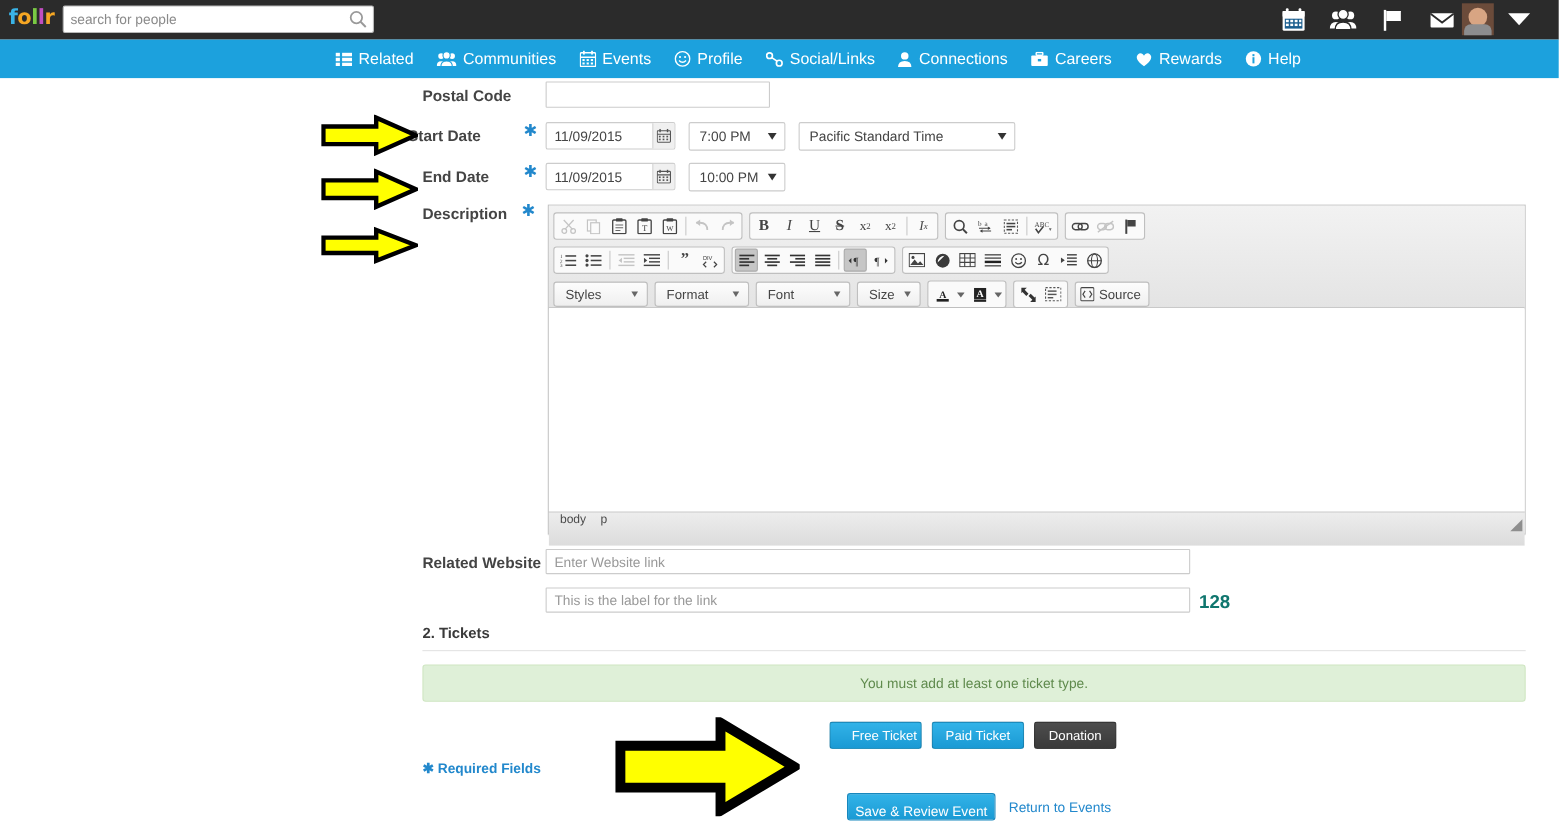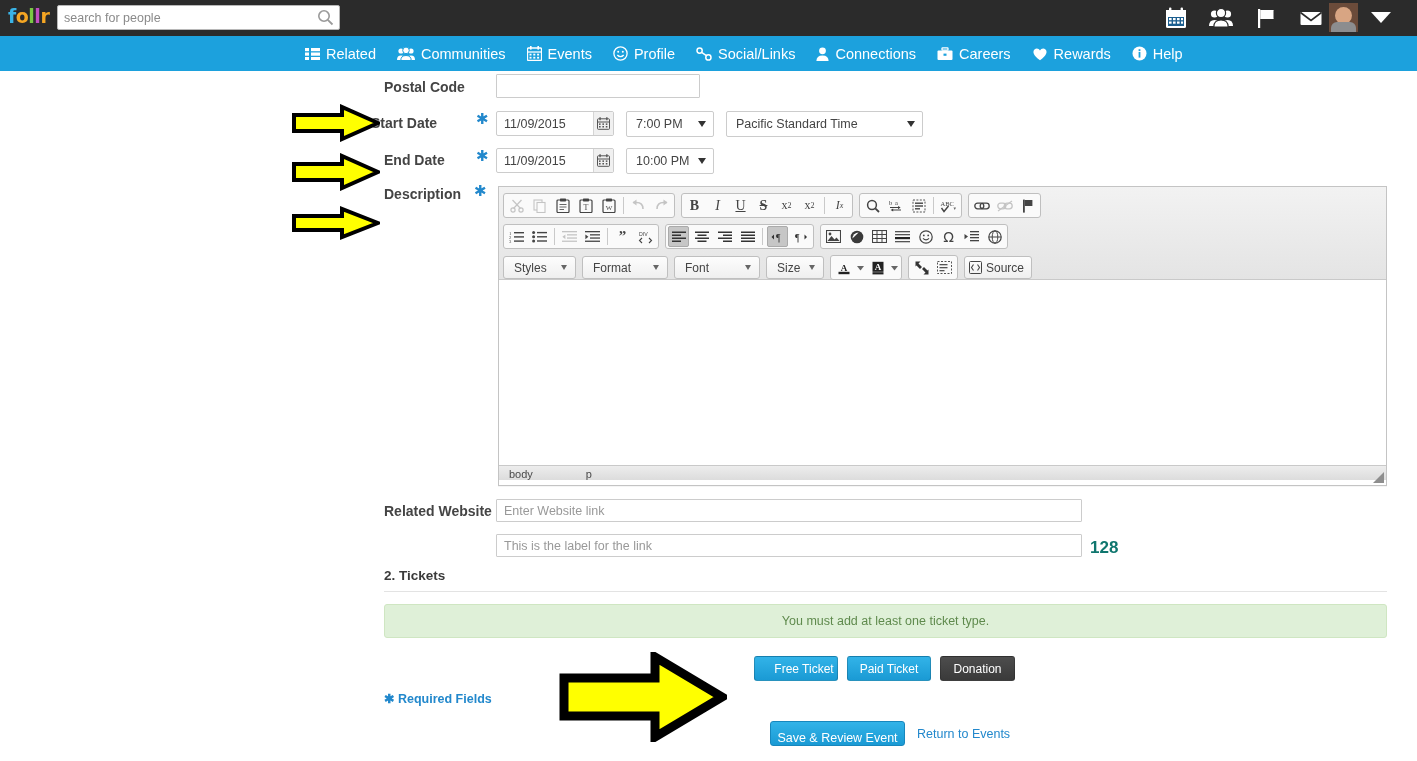--- a/index.html
+++ b/index.html
@@ -219,27 +219,26 @@
     border-top: 5px solid #666;
   }
   #ckbody {
     position: absolute; left: 0; top: 94px;
     width: 887px; height: 184px;
     background: #fff;
     cursor: text;
   }
   #ckfoot {
     position: absolute; left: 0; top: 278px;
-    width: 887px; height: 15px;
+    width: 887px; height: 31px;
     background: linear-gradient(#ededed,#dcdcdc);
     border-top: 1px solid #c9c9c9;
     font-size: 11px; color: #4a4a4a;
-    display: flex; align-items: flex-end;
+    display: flex; align-items: flex-start;
     padding-left: 10px;
-    gap: 40px;
   }
   #ckfoot .pathitem { margin-right: 13px; cursor: pointer; }
   #ckgrip {
     position: absolute; right: 2px; bottom: 2px;
     width: 0; height: 0;
     border-left: 11px solid transparent;
     border-bottom: 11px solid #8e8e8e;
     cursor: nwse-resize;
   }
 
@@ -828,21 +827,21 @@
           <svg width="14" height="14" viewBox="0 0 14 14">
               <circle cx="7" cy="7" r="6.2" fill="none" stroke="#444" stroke-width="1.2"></circle>
               <ellipse cx="7" cy="7" rx="2.8" ry="6.2" fill="none" stroke="#444" stroke-width="1"></ellipse>
               <line x1="0.9" y1="7" x2="13.1" y2="7" stroke="#444" stroke-width="1"></line>
             </svg>
         </div>
       </div>
     </div>
 
     <div class="tbrow" style="margin-top:2px">
-      <div class="combo" style="width:73px">
+      <div class="combo" style="width:86px">
         <span>Styles</span>
         <span class="ccaret"></span>
       </div>
       <div class="combo" style="width:86px">
         <span>Format</span>
         <span class="ccaret"></span>
       </div>
       <div class="combo" style="width:86px">
         <span>Font</span>
         <span class="ccaret"></span>

